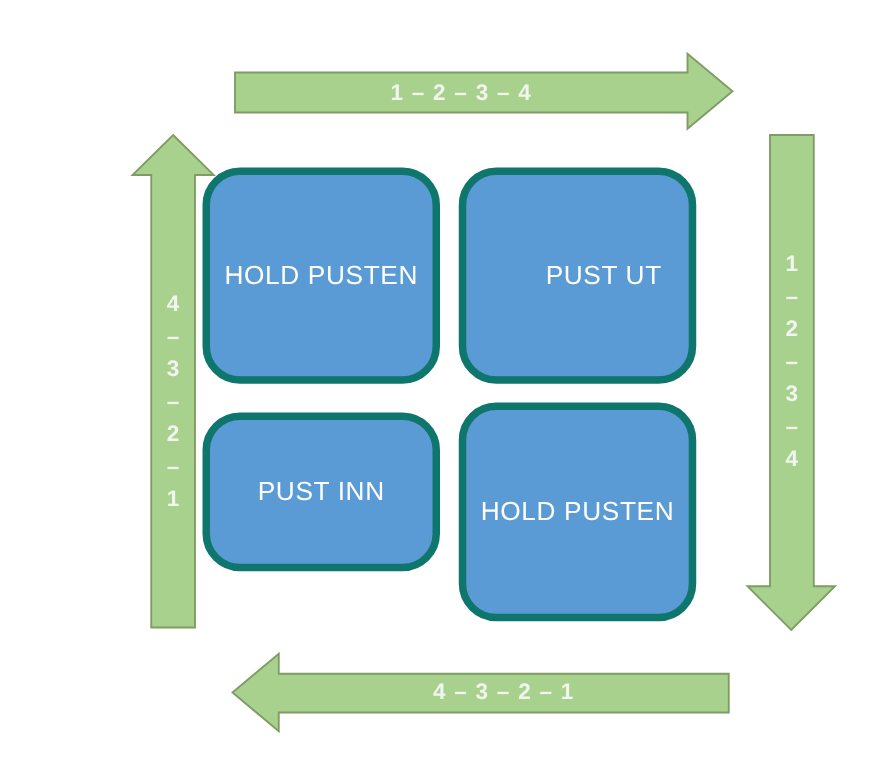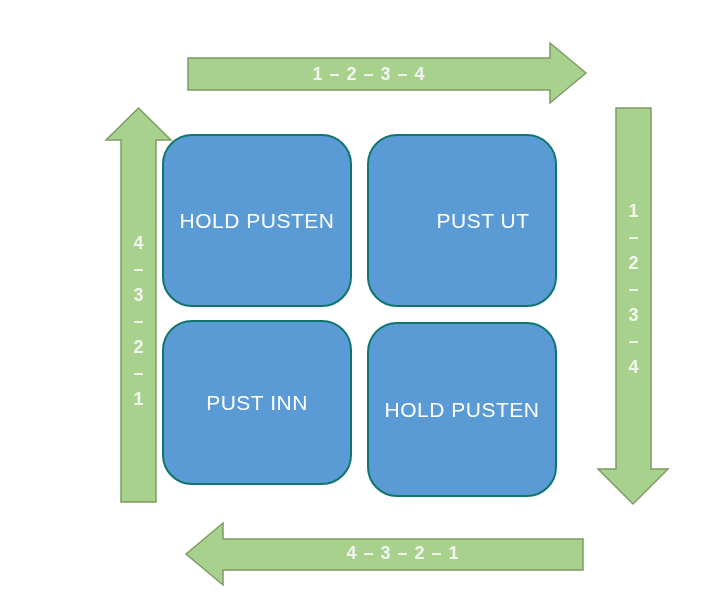--- a/index.html
+++ b/index.html
@@ -59,34 +59,34 @@
   .arrow-right .arrow-label  { left: 18px; top: 0;    width: 35px;  height: 361px; }
   .arrow-bottom { left: 158px; top: 523px; width: 397px; height: 62px; }
   .arrow-bottom .arrow-label { left: 37px; top: 16px; width: 360px; height: 28px; }
   .arrow-left   { left: 78px;  top: 108px; width: 65px;  height: 394px; }
   .arrow-left .arrow-label   { left: 15px; top: 32px; width: 35px;  height: 362px; }
   
   .box {
     position: absolute;
     box-sizing: border-box;
     background: #5B9BD5;
-    border: 2px solid #0f766e;
+    border: 6px solid #0f766e;
     border-radius: 30px;
     display: flex;
     align-items: center;
     justify-content: center;
     color: #ffffff;
     font-size: 21px;
     letter-spacing: 0.5px;
     text-align: center;
     white-space: nowrap;
   }
   .box-tl { left: 162px; top: 134px; width: 190px; height: 173px; }
   .box-tr { left: 367px; top: 134px; width: 190px; height: 173px; padding-left: 42px; }
-  .box-bl { left: 162px; top: 320px; width: 190px; height: 165px; }
+  .box-bl { left: 162px; top: 330px; width: 190px; height: 127px; }
   .box-br { left: 367px; top: 322px; width: 190px; height: 175px; }
 </style>
 </head>
 <body>
 
 <div class="canvas">
 
   <div class="arrow arrow-top">
     <svg width="398" height="60" viewBox="0 0 398 60">
       <polygon points="0,15 362,15 362,0 398,30 362,60 362,47 0,47"></polygon>

